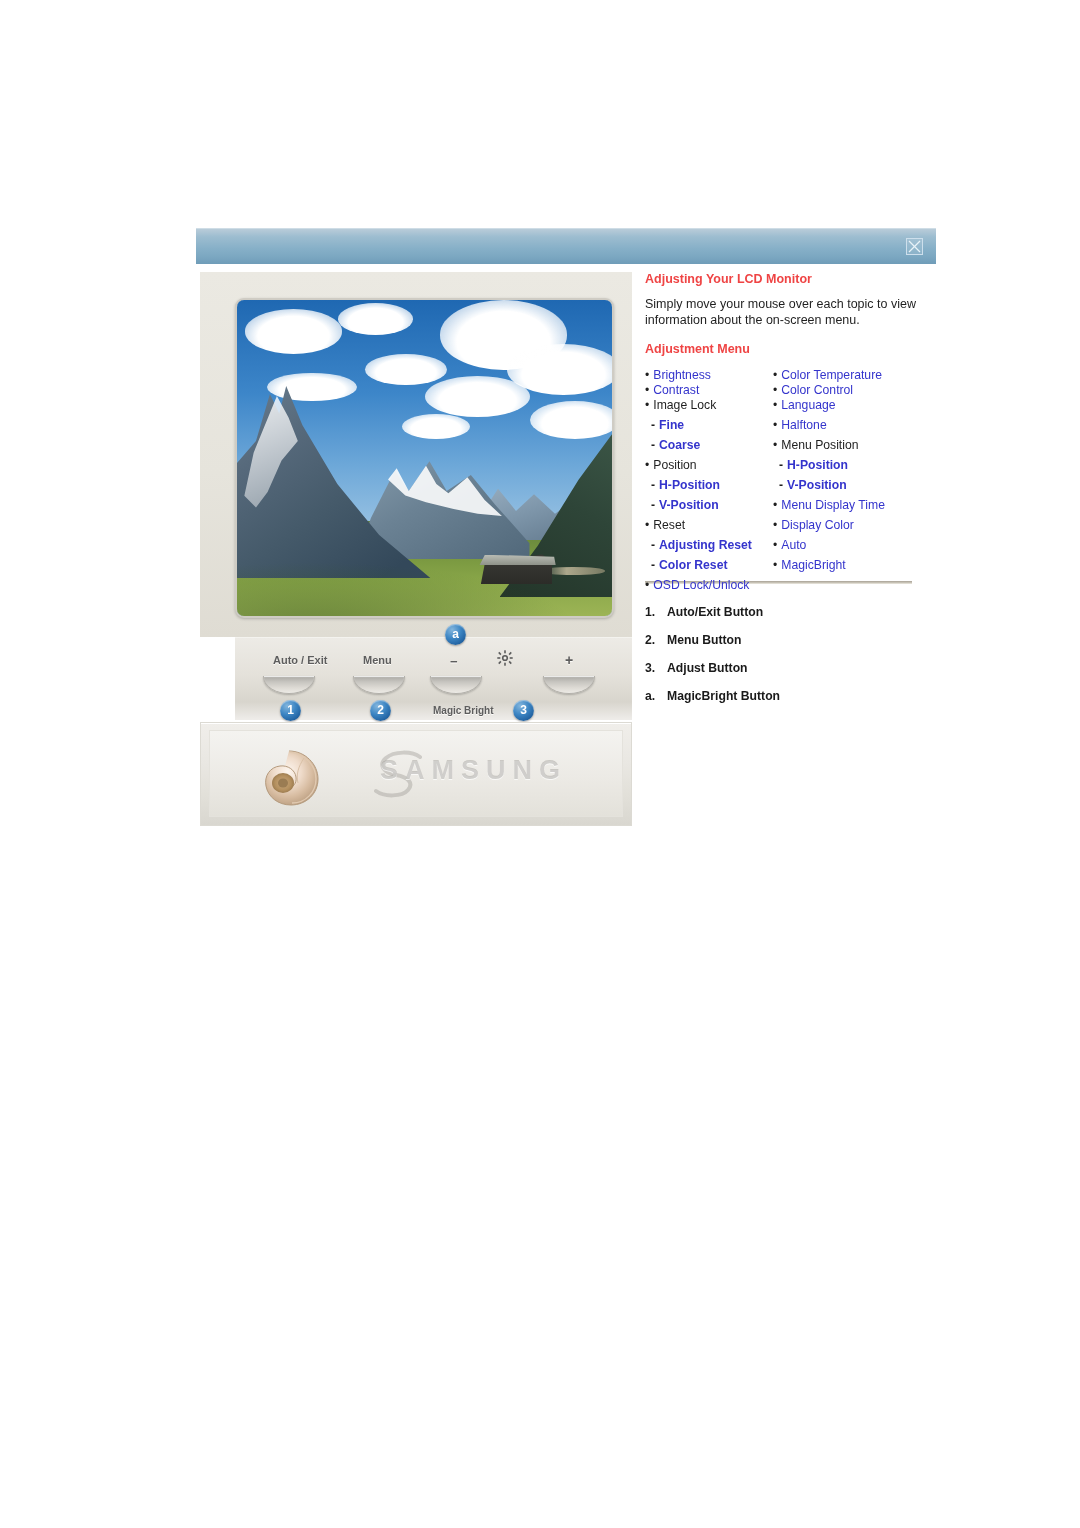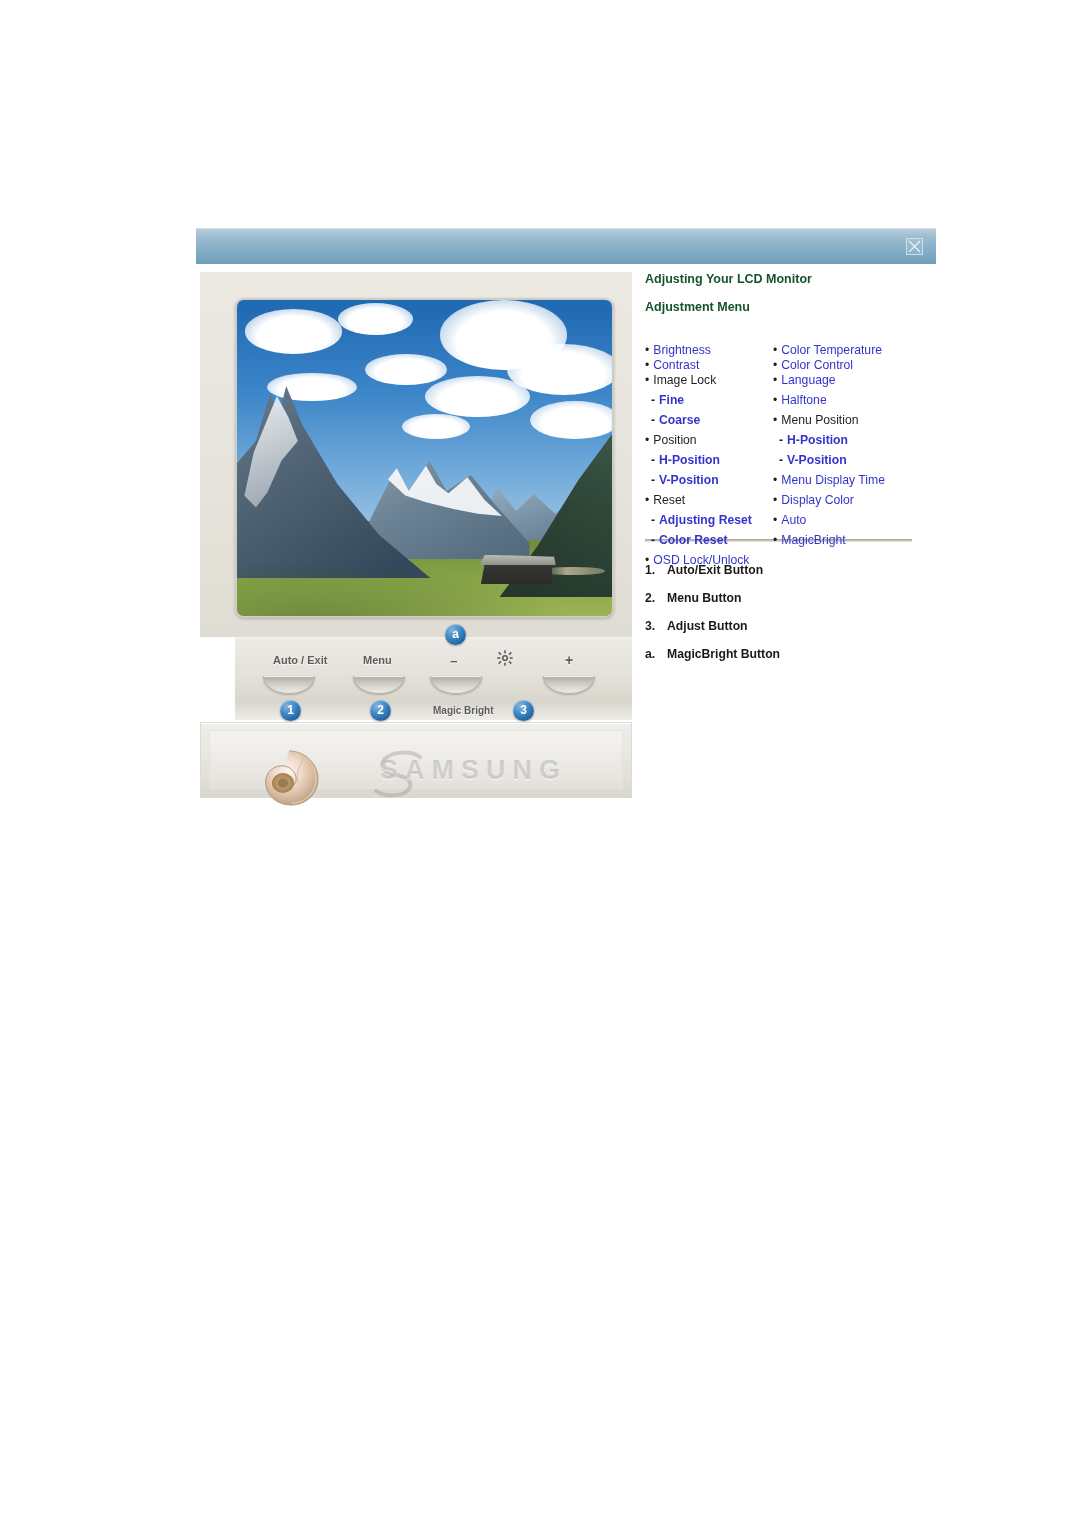--- a/index.html
+++ b/index.html
@@ -238,21 +238,21 @@
     text-shadow: 0 1px 0 #fcfbf8;
     white-space: nowrap;
   }
 
   
   #monitor-base {
     position: absolute;
     left: 0px;
     top: 450px;
     width: 432px;
-    height: 76px;
+    height: 104px;
     background: linear-gradient(to bottom, #f0eeea 0%, #e9e7e2 40%, #e2e0d9 70%, #d9d7d0 100%);
     border: 1px solid #dcdad3;
     box-sizing: border-box;
     box-shadow: inset 0 1px 0 #ffffff;
   }
   #base-inner {
     position: absolute;
     left: 8px; top: 7px; right: 8px; bottom: 8px;
     background: linear-gradient(to bottom, #f4f3f0 0%, #eceae5 55%, #e3e1da 100%);
     border: 1px solid #e4e2dc;
@@ -288,39 +288,39 @@
   
   #info-panel {
     position: absolute;
     left: 449px;
     top: 8px;
     width: 285px;
   }
   .h-strong {
     font-size: 12.5px;
     font-weight: bold;
-    color: #14532d;
+    color: #ef4444;
     font-family: "Liberation Sans", sans-serif;
     margin: 0;
   }
   #intro-text {
     font-size: 12.5px;
     color: #1f1f1f;
     line-height: 16px;
     margin: 10px 0 0 0;
     font-family: "Liberation Sans", sans-serif;
   }
   #adjustment-menu-heading { margin-top: 14px; }
 
   #menu-grid {
     position: relative;
     margin-top: 11px;
     height: 208px;
   }
-  .menu-col { position: absolute; top: 17px; }
+  .menu-col { position: absolute; top: 0; }
   #menu-col-left  { left: 0px;   width: 128px; }
   #menu-col-right { left: 128px; width: 160px; }
 
   .menu-item {
     font-size: 12.2px;
     color: #3434cc;
     font-family: "Liberation Sans", sans-serif;
     white-space: nowrap;
     line-height: 14px;
     cursor: pointer;
@@ -466,20 +466,21 @@
           </div>
           <div id="samsung-logo">SAMSUNG</div>
         </div>
       </div>
     </div>
 
     <div id="info-panel">
 
       <div class="h-strong">Adjusting Your LCD Monitor</div>
 
+      <p id="intro-text">Simply move your mouse over each topic to view information about the on-screen menu.</p>
 
       <div class="h-strong" id="adjustment-menu-heading">Adjustment Menu</div>
 
       <div id="menu-grid">
         <div class="menu-col" id="menu-col-left">
             <div class="menu-item lvl1 tight"><span class="bullet">•</span><span class="txt">Brightness</span></div>
             <div class="menu-item lvl1 tight"><span class="bullet">•</span><span class="txt">Contrast</span></div>
             <div class="menu-item lvl1 tight plain"><span class="bullet">•</span><span class="txt">Image Lock</span></div>
             <div class="menu-item lvl2 loose"><span class="dash">-</span><span class="txt">Fine</span></div>
             <div class="menu-item lvl2 loose"><span class="dash">-</span><span class="txt">Coarse</span></div>

